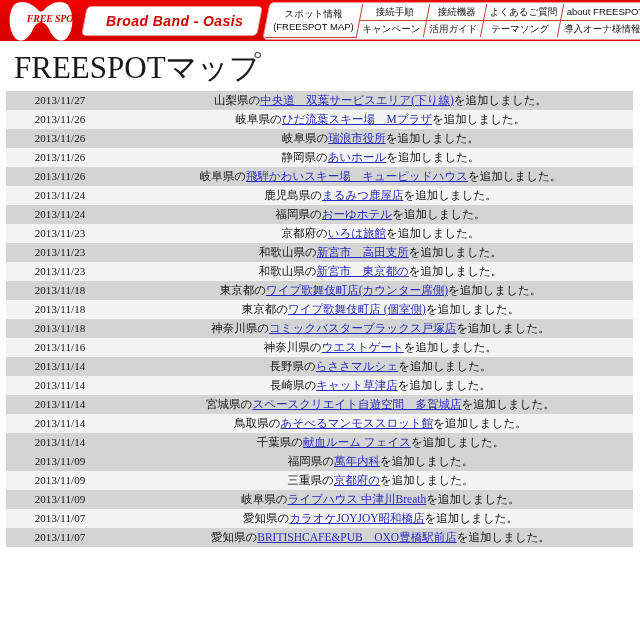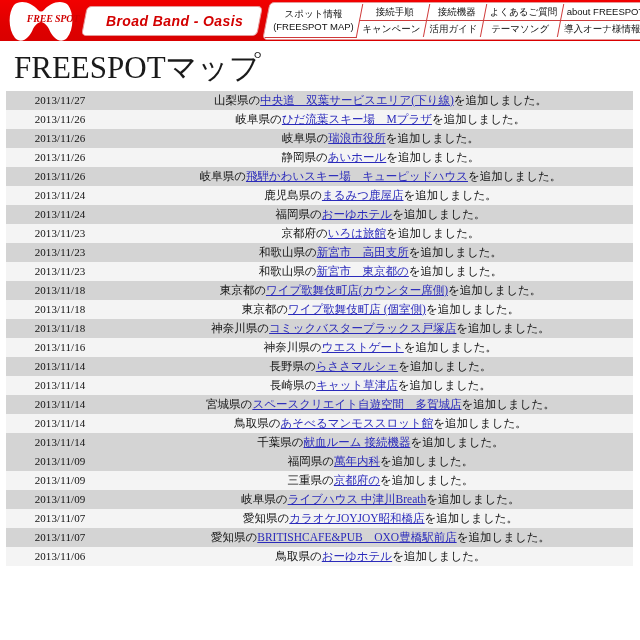--- a/index.html
+++ b/index.html
@@ -311,21 +311,21 @@
       <tr class="odd">
         <td class="date">2013/11/14</td>
         <td class="desc"><span>宮城県の</span><a href="#">スペースクリエイト自遊空間　多賀城店</a><span>を追加しました。</span></td>
       </tr>
       <tr class="even">
         <td class="date">2013/11/14</td>
         <td class="desc"><span>鳥取県の</span><a href="#">あそべるマンモススロット館</a><span>を追加しました。</span></td>
       </tr>
       <tr class="odd">
         <td class="date">2013/11/14</td>
-        <td class="desc"><span>千葉県の</span><a href="#">献血ルーム 接続機器</a><span>を追加しました。</span></td>
+        <td class="desc"><span>千葉県の</span><a href="#">献血ルーム フェイス</a><span>を追加しました。</span></td>
       </tr>
       <tr class="odd">
         <td class="date">2013/11/09</td>
         <td class="desc"><span>福岡県の</span><a href="#">萬年内科</a><span>を追加しました。</span></td>
       </tr>
       <tr class="even">
         <td class="date">2013/11/09</td>
         <td class="desc"><span>三重県の</span><a href="#">京都府の</a><span>を追加しました。</span></td>
       </tr>
       <tr class="odd">
@@ -333,18 +333,14 @@
         <td class="desc"><span>岐阜県の</span><a href="#">ライブハウス 中津川Breath</a><span>を追加しました。</span></td>
       </tr>
       <tr class="even">
         <td class="date">2013/11/07</td>
         <td class="desc"><span>愛知県の</span><a href="#">カラオケJOYJOY昭和橋店</a><span>を追加しました。</span></td>
       </tr>
       <tr class="odd">
         <td class="date">2013/11/07</td>
         <td class="desc"><span>愛知県の</span><a href="#">BRITISHCAFE&amp;PUB　OXO豊橋駅前店</a><span>を追加しました。</span></td>
       </tr>
-      <tr class="even">
-        <td class="date">2013/11/06</td>
-        <td class="desc"><span>鳥取県の</span><a href="#">おーゆホテル</a><span>を追加しました。</span></td>
-      </tr>
     </tbody>
 </table>
 
 </body></html>

